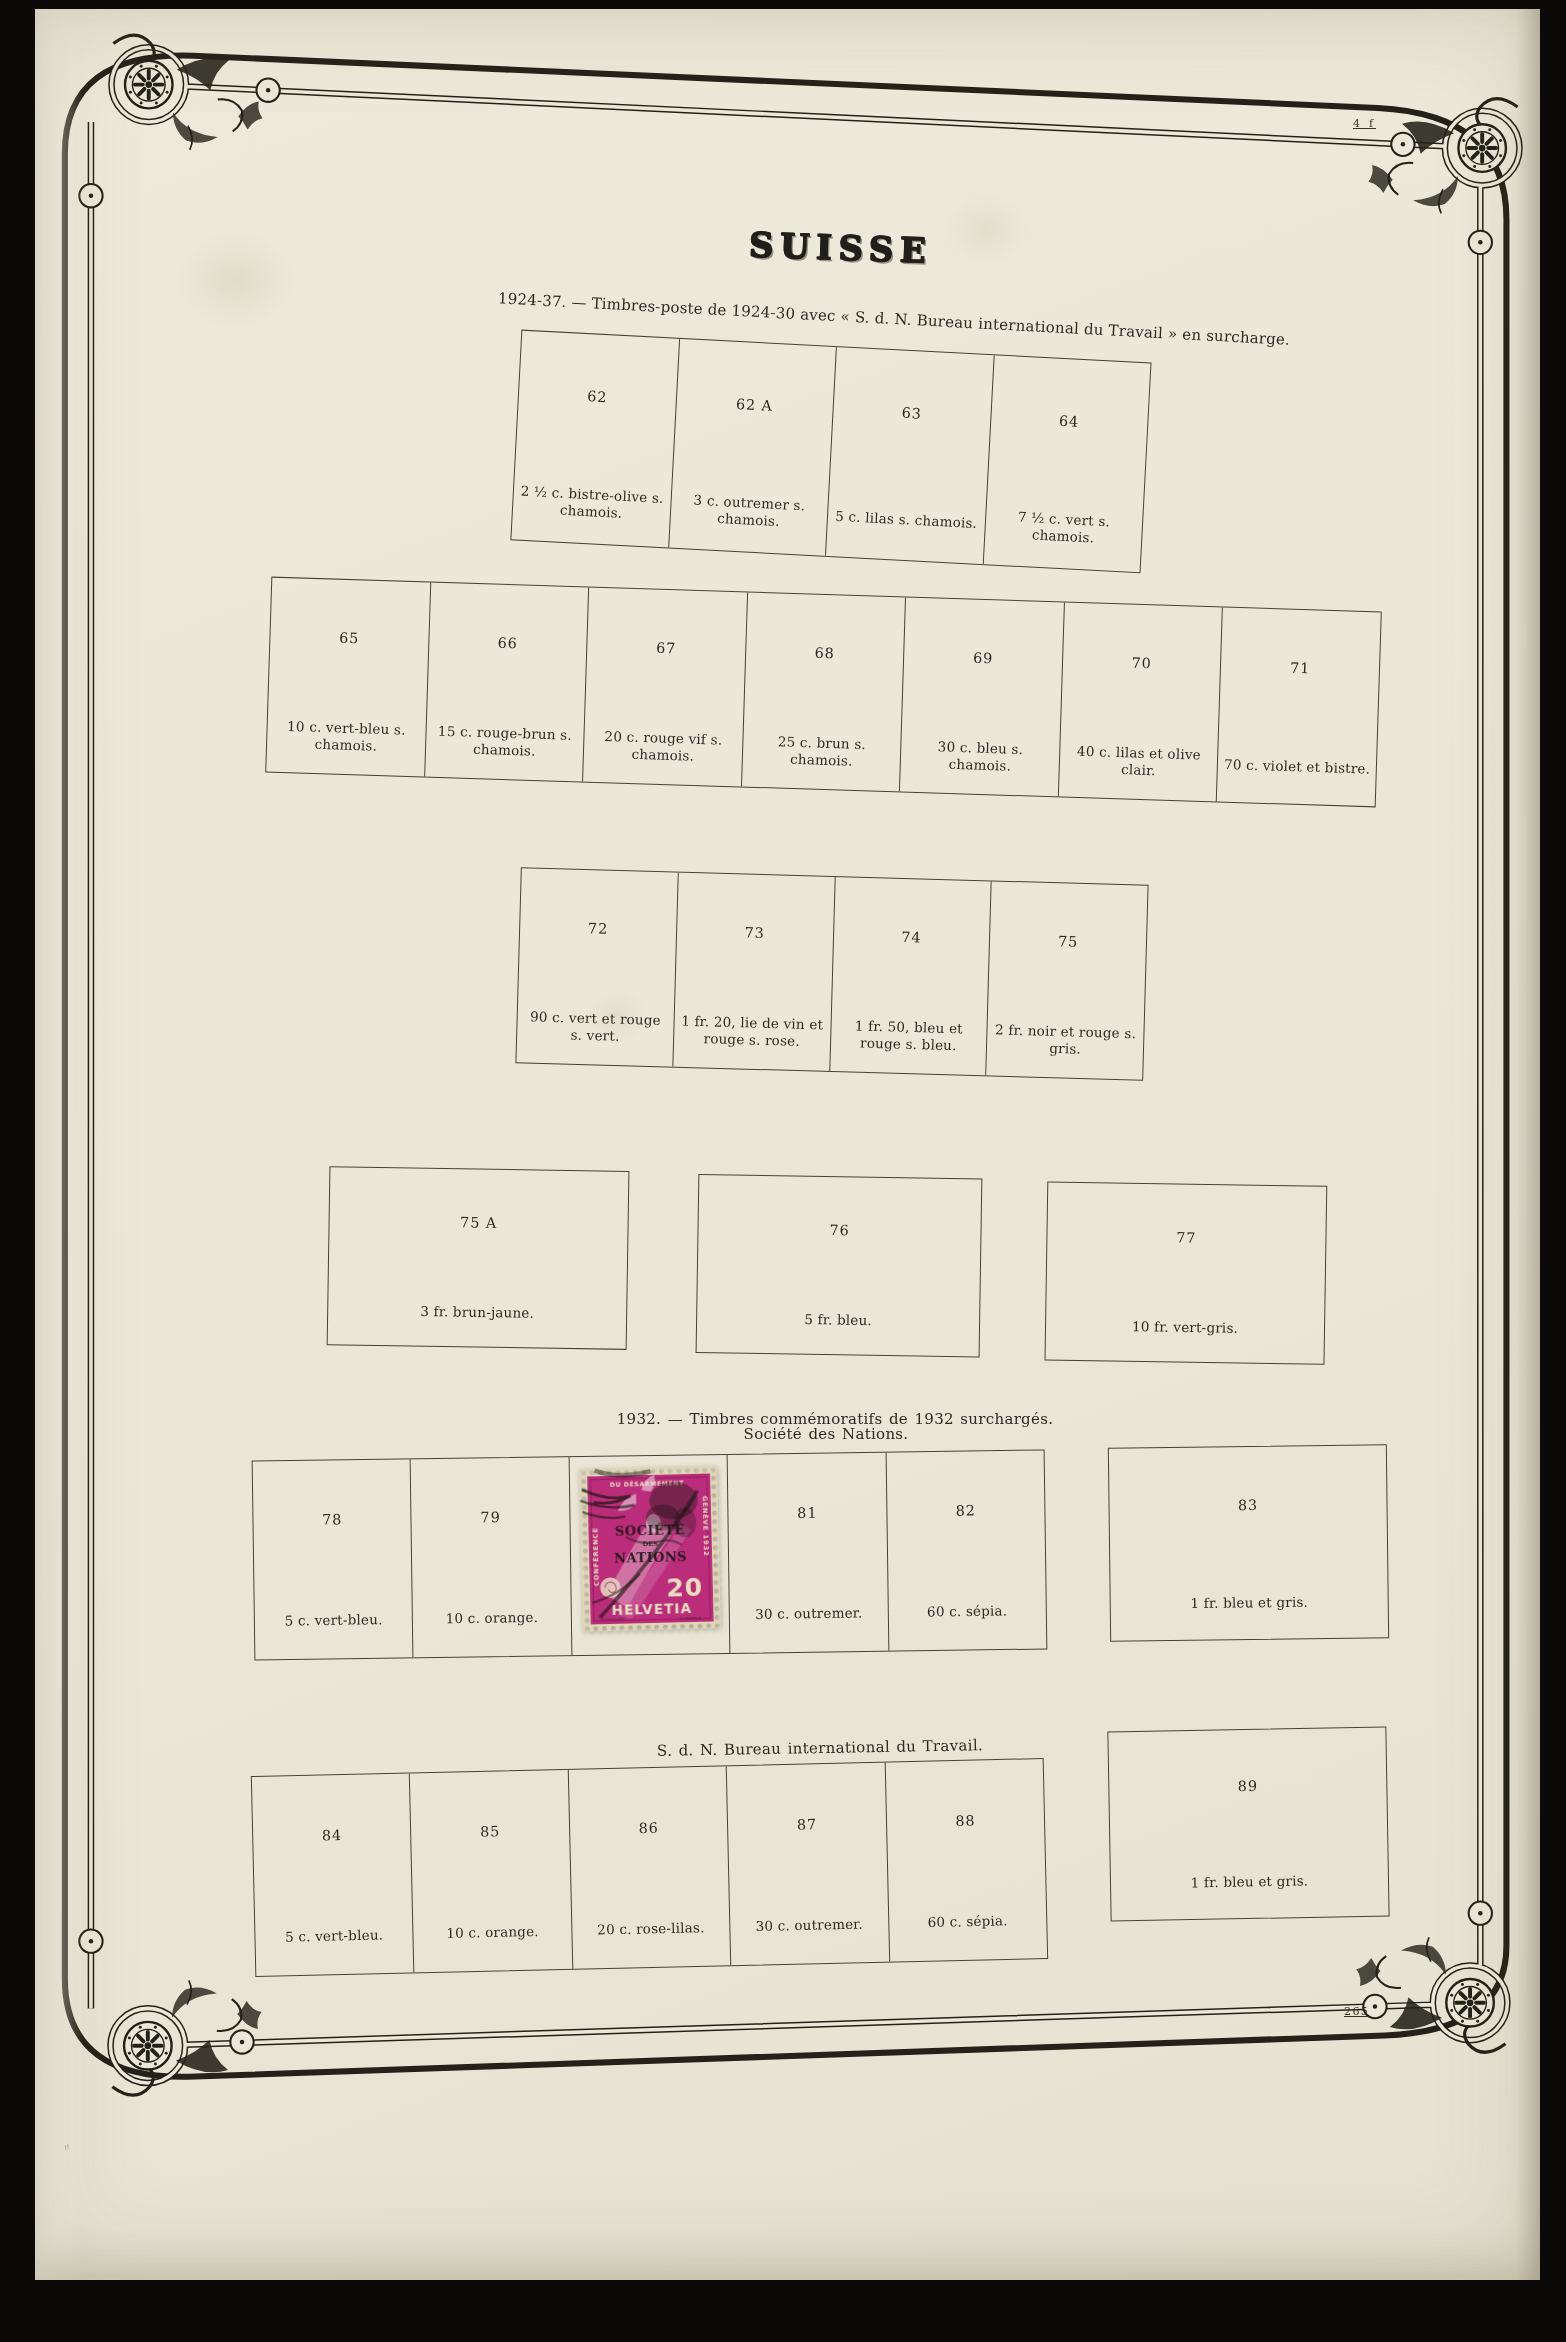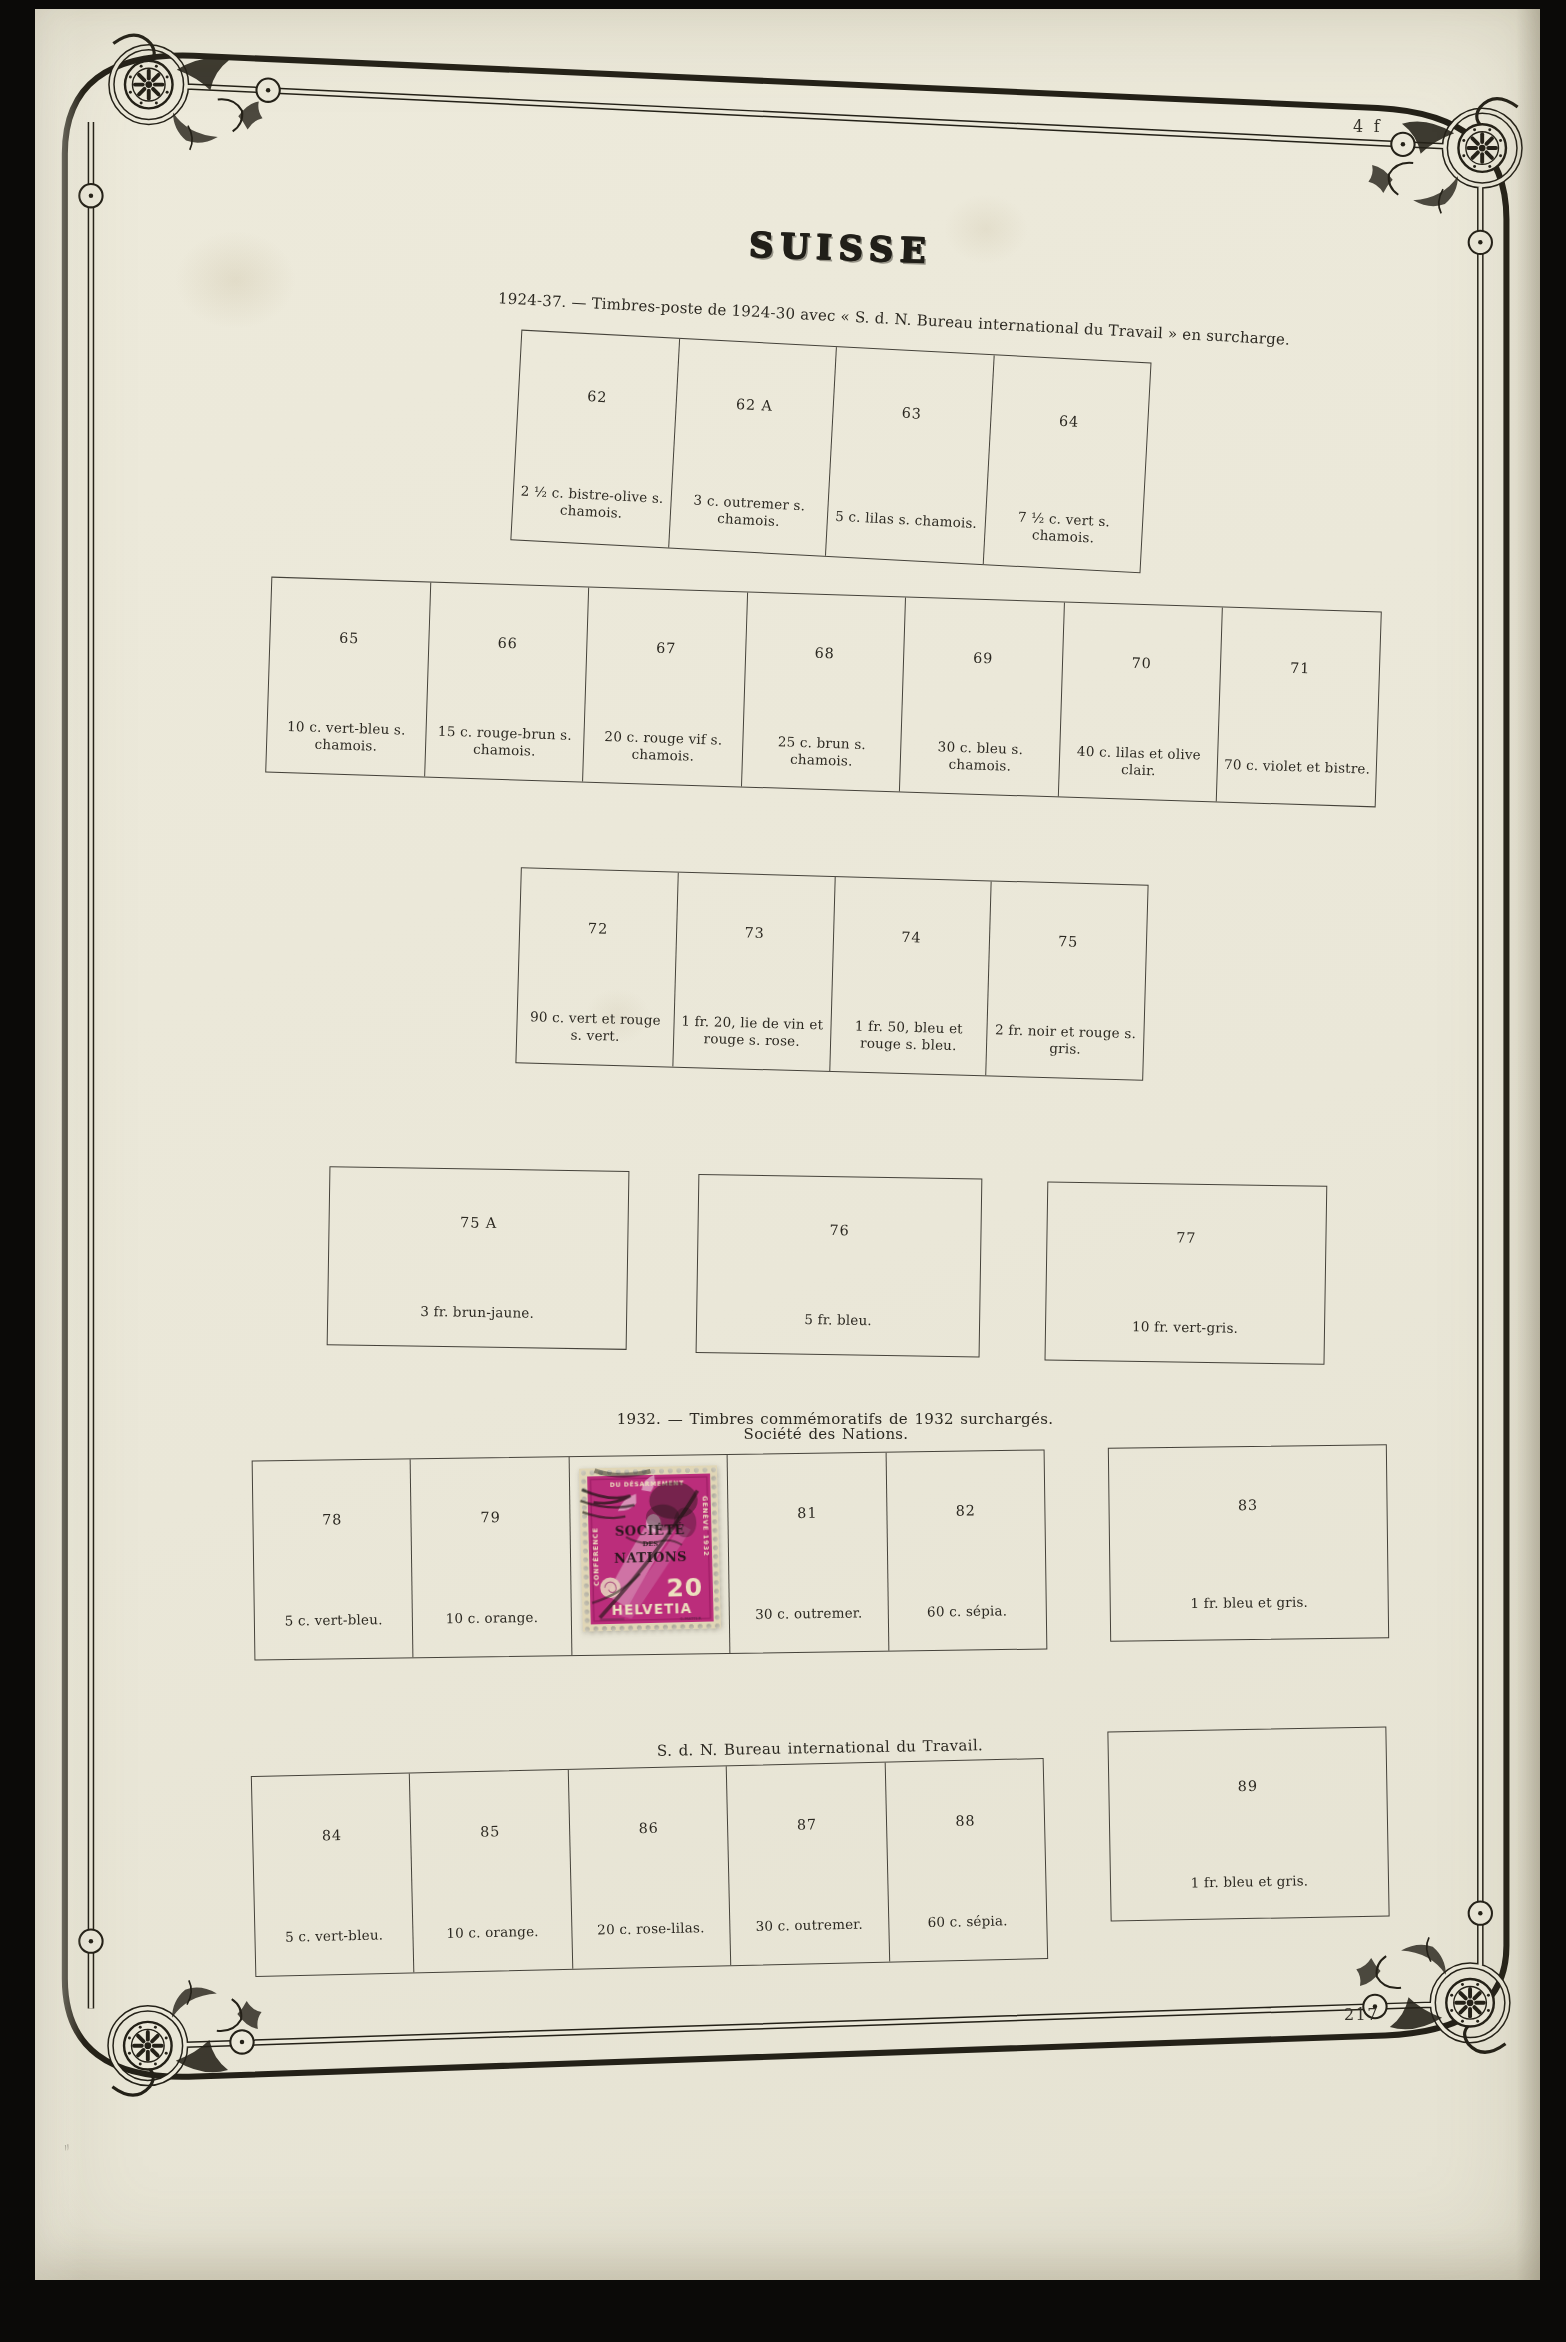--- a/index.html
+++ b/index.html
@@ -22,21 +22,21 @@
   .heading{position:absolute;z-index:3;white-space:nowrap;font-size:15px;letter-spacing:0.3px;
         word-spacing:1.4px;transform:translateX(-50%);}
   .tbl{position:absolute;z-index:3;display:flex;border:1.5px solid #45423a;background:rgba(0,0,0,0);}
   .cell{flex:1;position:relative;border-left:1.5px solid #45423a;}
   .cell:first-child{border-left:none;}
   .box{position:absolute;z-index:3;border:1.5px solid #45423a;}
   .num{position:absolute;top:30%;left:0;right:0;text-align:center;transform:translateY(-50%);
         font-size:14.4px;letter-spacing:0.9px;}
   .desc{position:absolute;top:81%;left:5.6px;right:5.6px;text-align:center;transform:translateY(-50%);
         font-size:13.5px;line-height:1.28;letter-spacing:0.2px;}
-  .corner-text{position:absolute;z-index:3;font-size:16px;letter-spacing:2.8px;color:#35322a;}
+  .corner-text{position:absolute;z-index:3;font-size:11px;letter-spacing:2.8px;color:#35322a;text-decoration:underline;}
   .pencil{position:absolute;z-index:3;font-size:12px;color:rgba(75,72,66,.55);transform:rotate(-14deg);}
 
   .stamp{position:absolute;left:50%;top:11.2px;width:138px;height:163px;box-sizing:border-box;padding:7.5px;
         transform:translateX(-50%) rotate(-0.6deg);z-index:4;
         background-image:radial-gradient(circle at 4.3px 4.3px, rgba(0,0,0,0) 2.5px, #e0d6b6 2.7px);
         background-size:8.7px 8.7px;
         filter:drop-shadow(1.9px 2.8px 2.8px rgba(40,34,22,.38));}
   .stamp svg{display:block;overflow:visible;}
 </style>
 </head>
@@ -117,21 +117,21 @@
       <use href="#ros" transform="translate(1552,149)"></use>
       <use href="#ros" transform="translate(121,2182)"></use>
       <use href="#ros" transform="translate(1539,2136)"></use>
     </svg>
 
     <div class="stain" style="left:140px;top:222px;width:121px;height:98px;background:radial-gradient(closest-side,rgba(150,128,80,.13),rgba(150,128,80,0));"></div>
     <div class="stain" style="left:909px;top:185px;width:84px;height:70px;background:radial-gradient(closest-side,rgba(150,128,80,.10),rgba(150,128,80,0));"></div>
     <div class="stain" style="left:550px;top:979px;width:65px;height:56px;background:radial-gradient(closest-side,rgba(140,118,75,.08),rgba(140,118,75,0));"></div>
 
     <div class="corner-text" style="left:1318px;top:108px;">4 f</div>
-    <div class="corner-text" style="left:1309px;top:1996px;letter-spacing:1.4px;">217</div>
+    <div class="corner-text" style="left:1309px;top:1996px;letter-spacing:1.4px;">265</div>
     <div class="pencil" style="left:26px;top:2131px;">〃</div>
 
     <h1 class="title" style="left:805px;top:218px;">SUISSE</h1>
 
     <div style="position:absolute;left:457px;top:298px;width:681px;z-index:3;transform:rotate(3deg);">
       <div style="text-align:center;white-space:nowrap;font-size:15px;letter-spacing:0.2px;">1924-37. — Timbres-poste de 1924-30 avec « S. d. N. Bureau international du Travail » en surcharge.</div>
       <div class="tbl" style="position:relative;left:25px;top:20.5px;width:629px;height:209px;">
         <div class="cell">
           <div class="num">62</div>
           <div class="desc">2 ½ c. bistre-olive s. chamois.</div>

